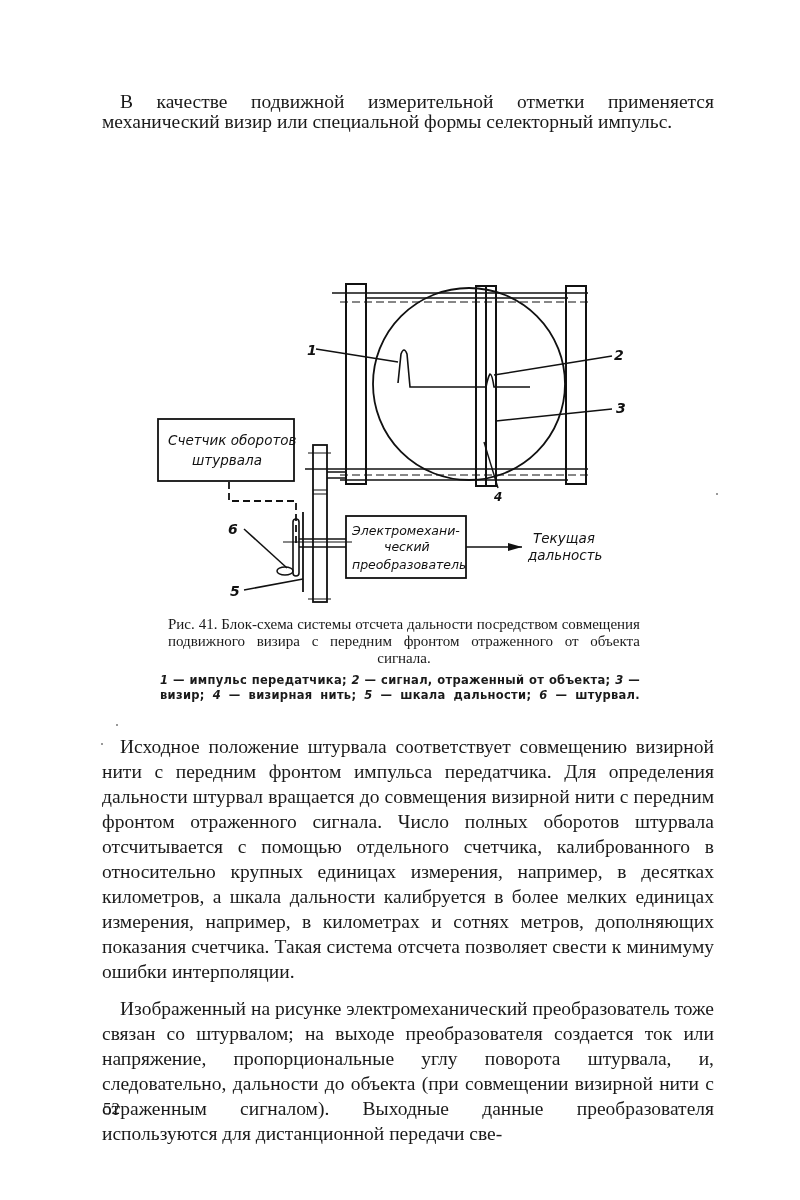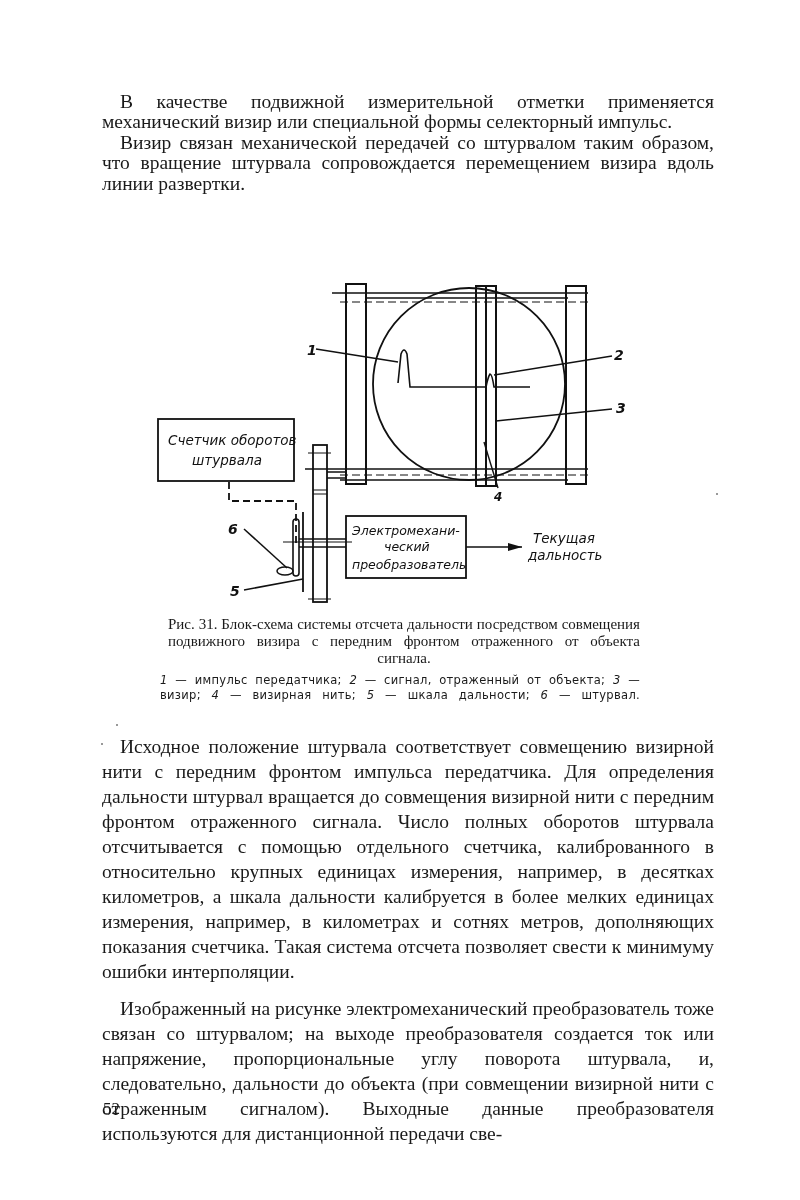--- a/index.html
+++ b/index.html
@@ -21,40 +21,39 @@
     .caption {
       position: absolute; left: 168px; top: 614px; width: 472px;
       font-family: "Liberation Serif", "DejaVu Serif", serif;
       font-size: 15px; line-height: 17px; text-align: justify; text-align-last: center;
       color: #1a1a1a;
     }
     .legend {
       position: absolute; left: 160px; top: 671px; width: 480px;
       font-family: "DejaVu Sans", "Liberation Sans", sans-serif;
       font-size: 11.5px; line-height: 15px; text-align: justify; text-align-last: justify;
-      color: #1a1a1a; letter-spacing: 0.3px;
+      color: #1a1a1a; letter-spacing: 0.3px; font-weight: bold;
     }
     .legend i { font-style: italic; }
     .page-number {
       position: absolute; left: 103px; top: 1097px;
       font-family: "Liberation Serif", "DejaVu Serif", serif;
       font-size: 17px; color: #1a1a1a; text-align: center;
     }
     svg.diagram { position: absolute; left: 0; top: 0; }
     .dtext { font-family: "DejaVu Sans", "Liberation Sans", sans-serif; font-style: italic; fill: #111; }
     .stray { position: absolute; width: 2px; height: 2px; background: #777; border-radius: 1px; }
   </style>
 </head>
 <body>
 
 <div class="page">
 
   <div class="text block1">
     <p class="para">В качестве подвижной измерительной отметки применяется механический визир или специальной формы селекторный импульс.</p>
-    <p class="para">Визир связан механической передачей со штурвалом таким образом, что вращение штурвала сопровождается перемещением визира вдоль линии развертки.</p>
   </div>
 
   <svg class="diagram" width="800" height="620" viewBox="0 0 800 620">
     <g stroke="#111" stroke-width="2" fill="none">
 
       <g>
         <line x1="332" y1="291" x2="588" y2="291" stroke-width="1.5"></line>
         <line x1="366" y1="296" x2="568" y2="296" stroke-width="1.5"></line>
         <line x1="340" y1="300" x2="588" y2="300" stroke-dasharray="8 4" stroke-width="1.2"></line>
       </g>
@@ -119,21 +118,21 @@
     <text class="dtext" x="528" y="558" font-size="13.5">дальность</text>
 
     <text class="dtext" x="307" y="353" font-size="14" font-weight="bold">1</text>
     <text class="dtext" x="614" y="358" font-size="14" font-weight="bold">2</text>
     <text class="dtext" x="616" y="411" font-size="14" font-weight="bold">3</text>
     <text class="dtext" x="494" y="499" font-size="12" font-weight="bold">4</text>
     <text class="dtext" x="230" y="594" font-size="14" font-weight="bold">5</text>
     <text class="dtext" x="228" y="532" font-size="14" font-weight="bold">6</text>
   </svg>
 
-  <div class="caption">Рис. 31. Блок-схема системы отсчета дальности посредством совмещения подвижного визира с передним фронтом отраженного от объекта сигнала.</div>
+  <div class="caption">Рис. 41. Блок-схема системы отсчета дальности посредством совмещения подвижного визира с передним фронтом отраженного от объекта сигнала.</div>
 
   <div class="legend">
     <span><i>1</i> — <span>импульс передатчика;</span></span>
     <span><i>2</i> — <span>сигнал, отраженный от объекта;</span></span>
     <span><i>3</i> — <span>визир;</span></span>
     <span><i>4</i> — <span>визирная нить;</span></span>
     <span><i>5</i> — <span>шкала дальности;</span></span>
     <span><i>6</i> — <span>штурвал.</span></span>
   </div>
 

